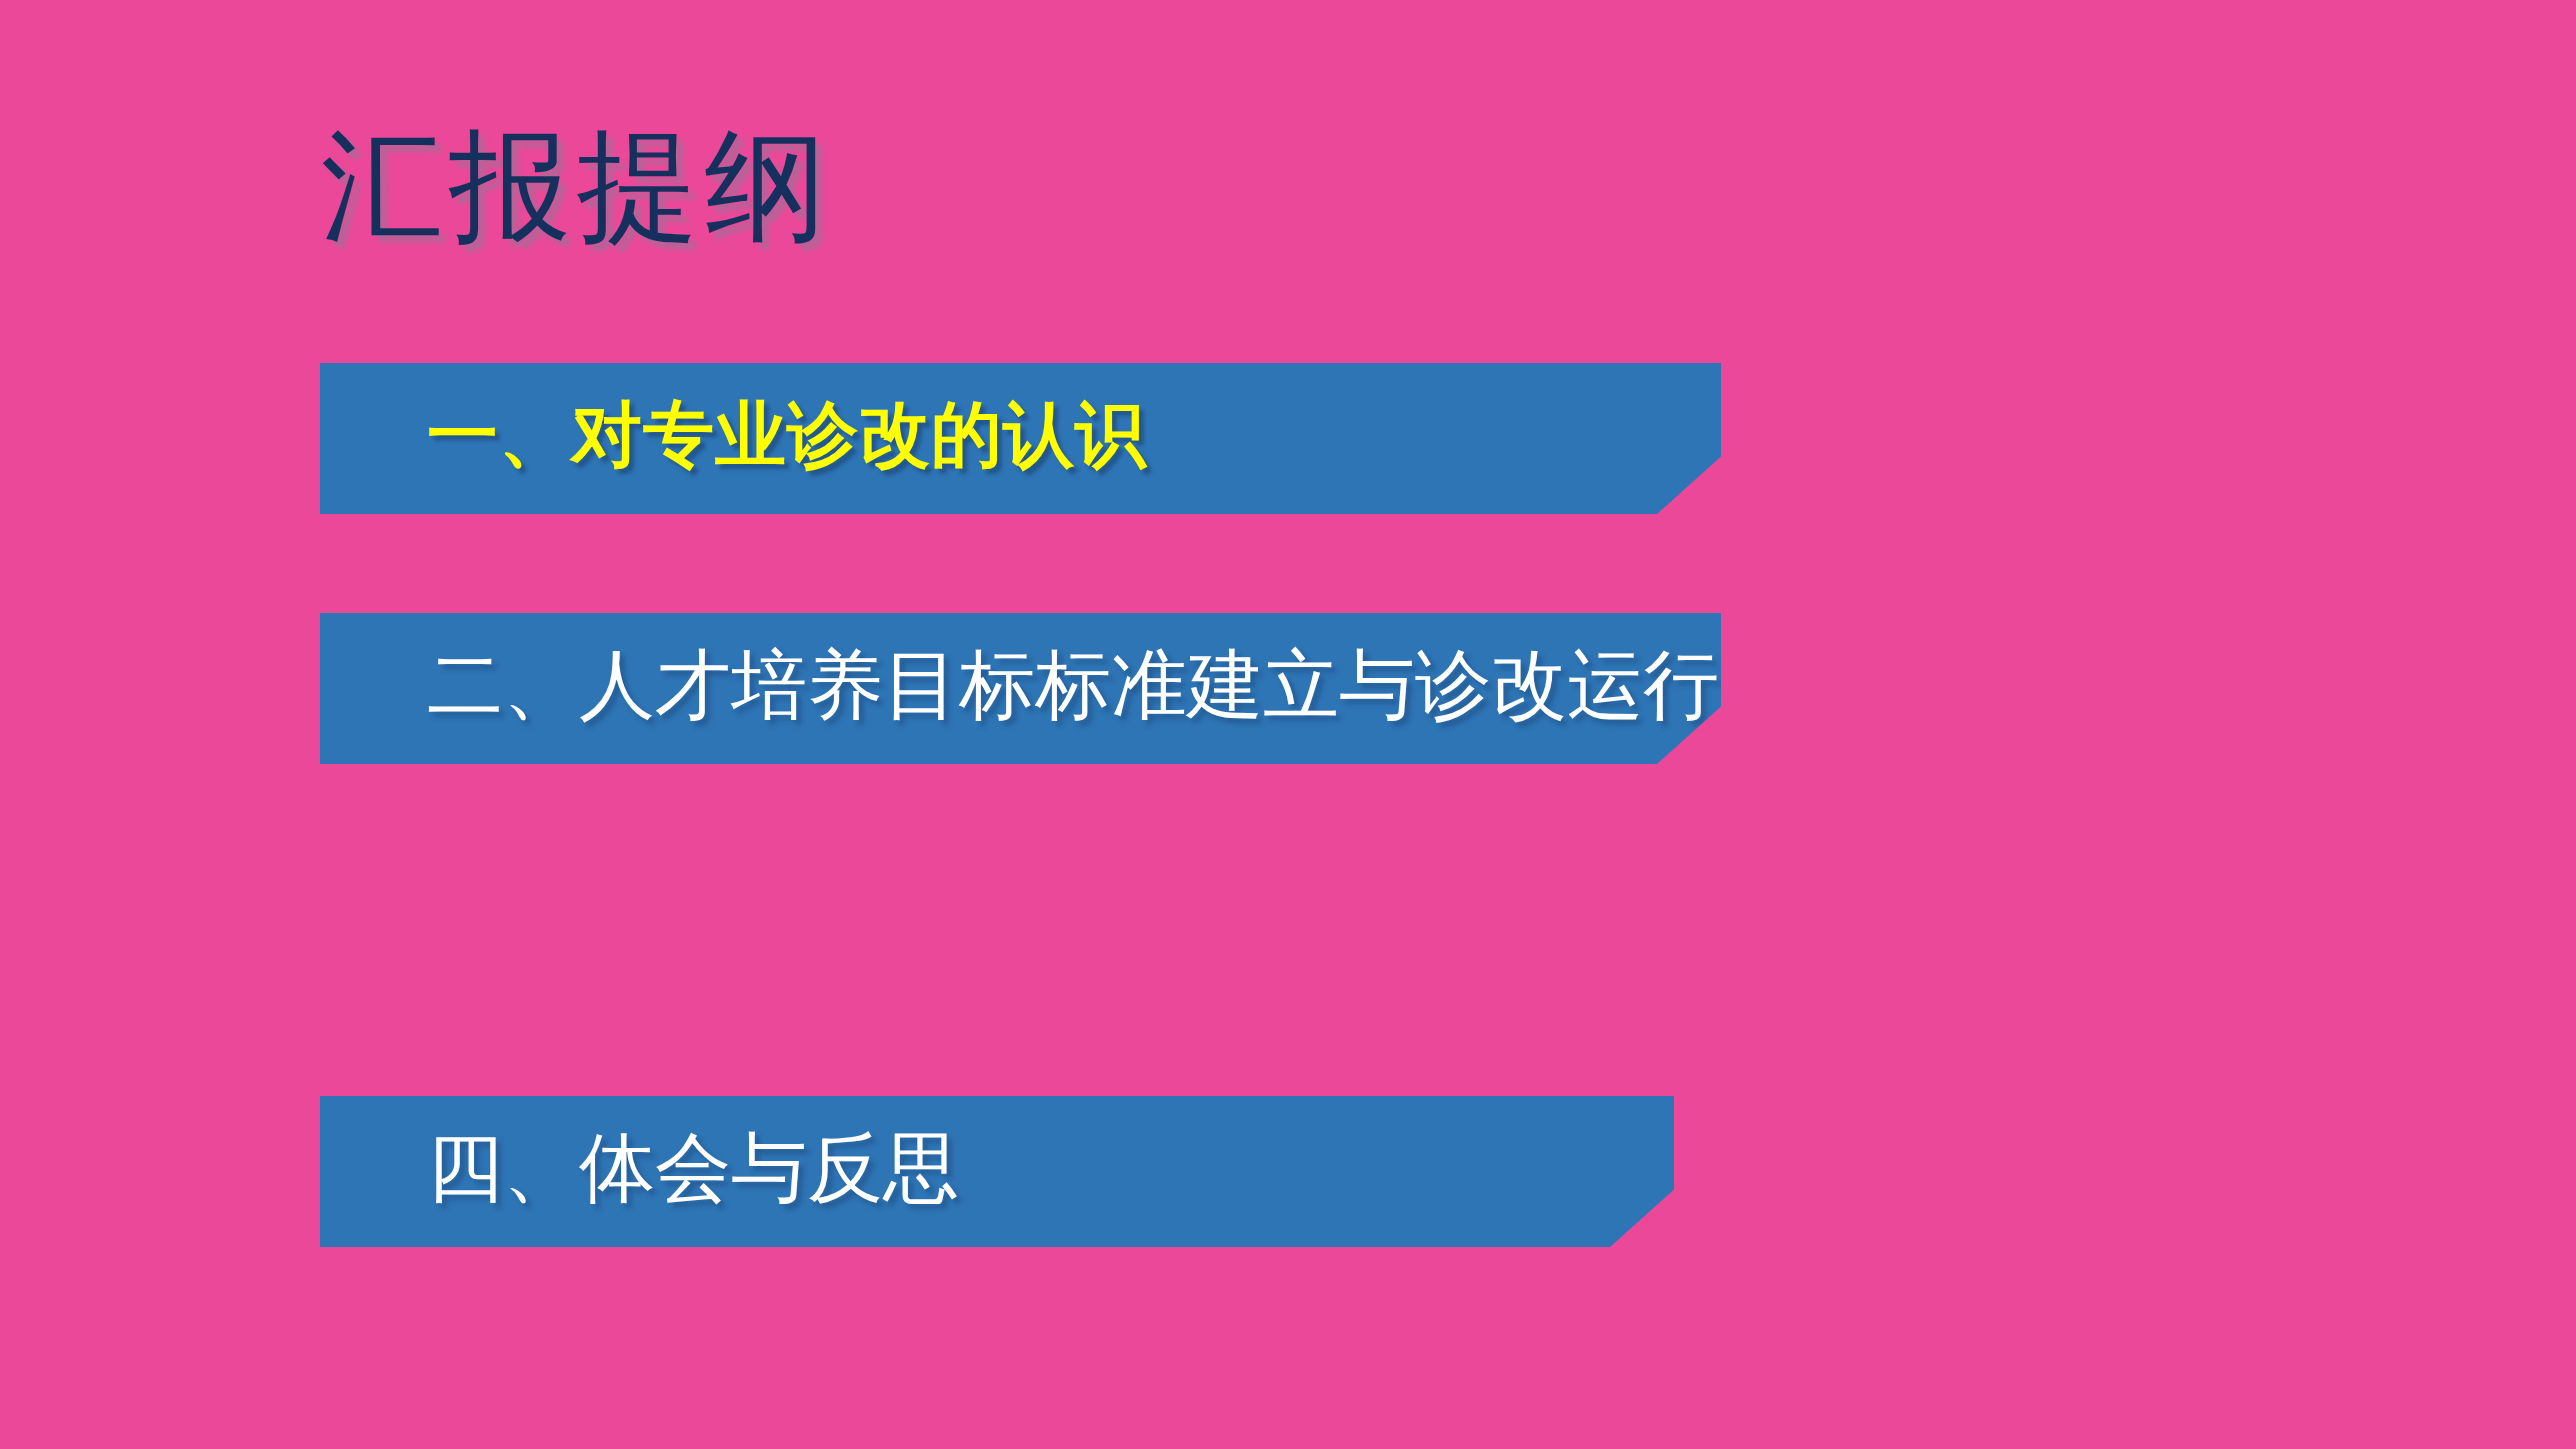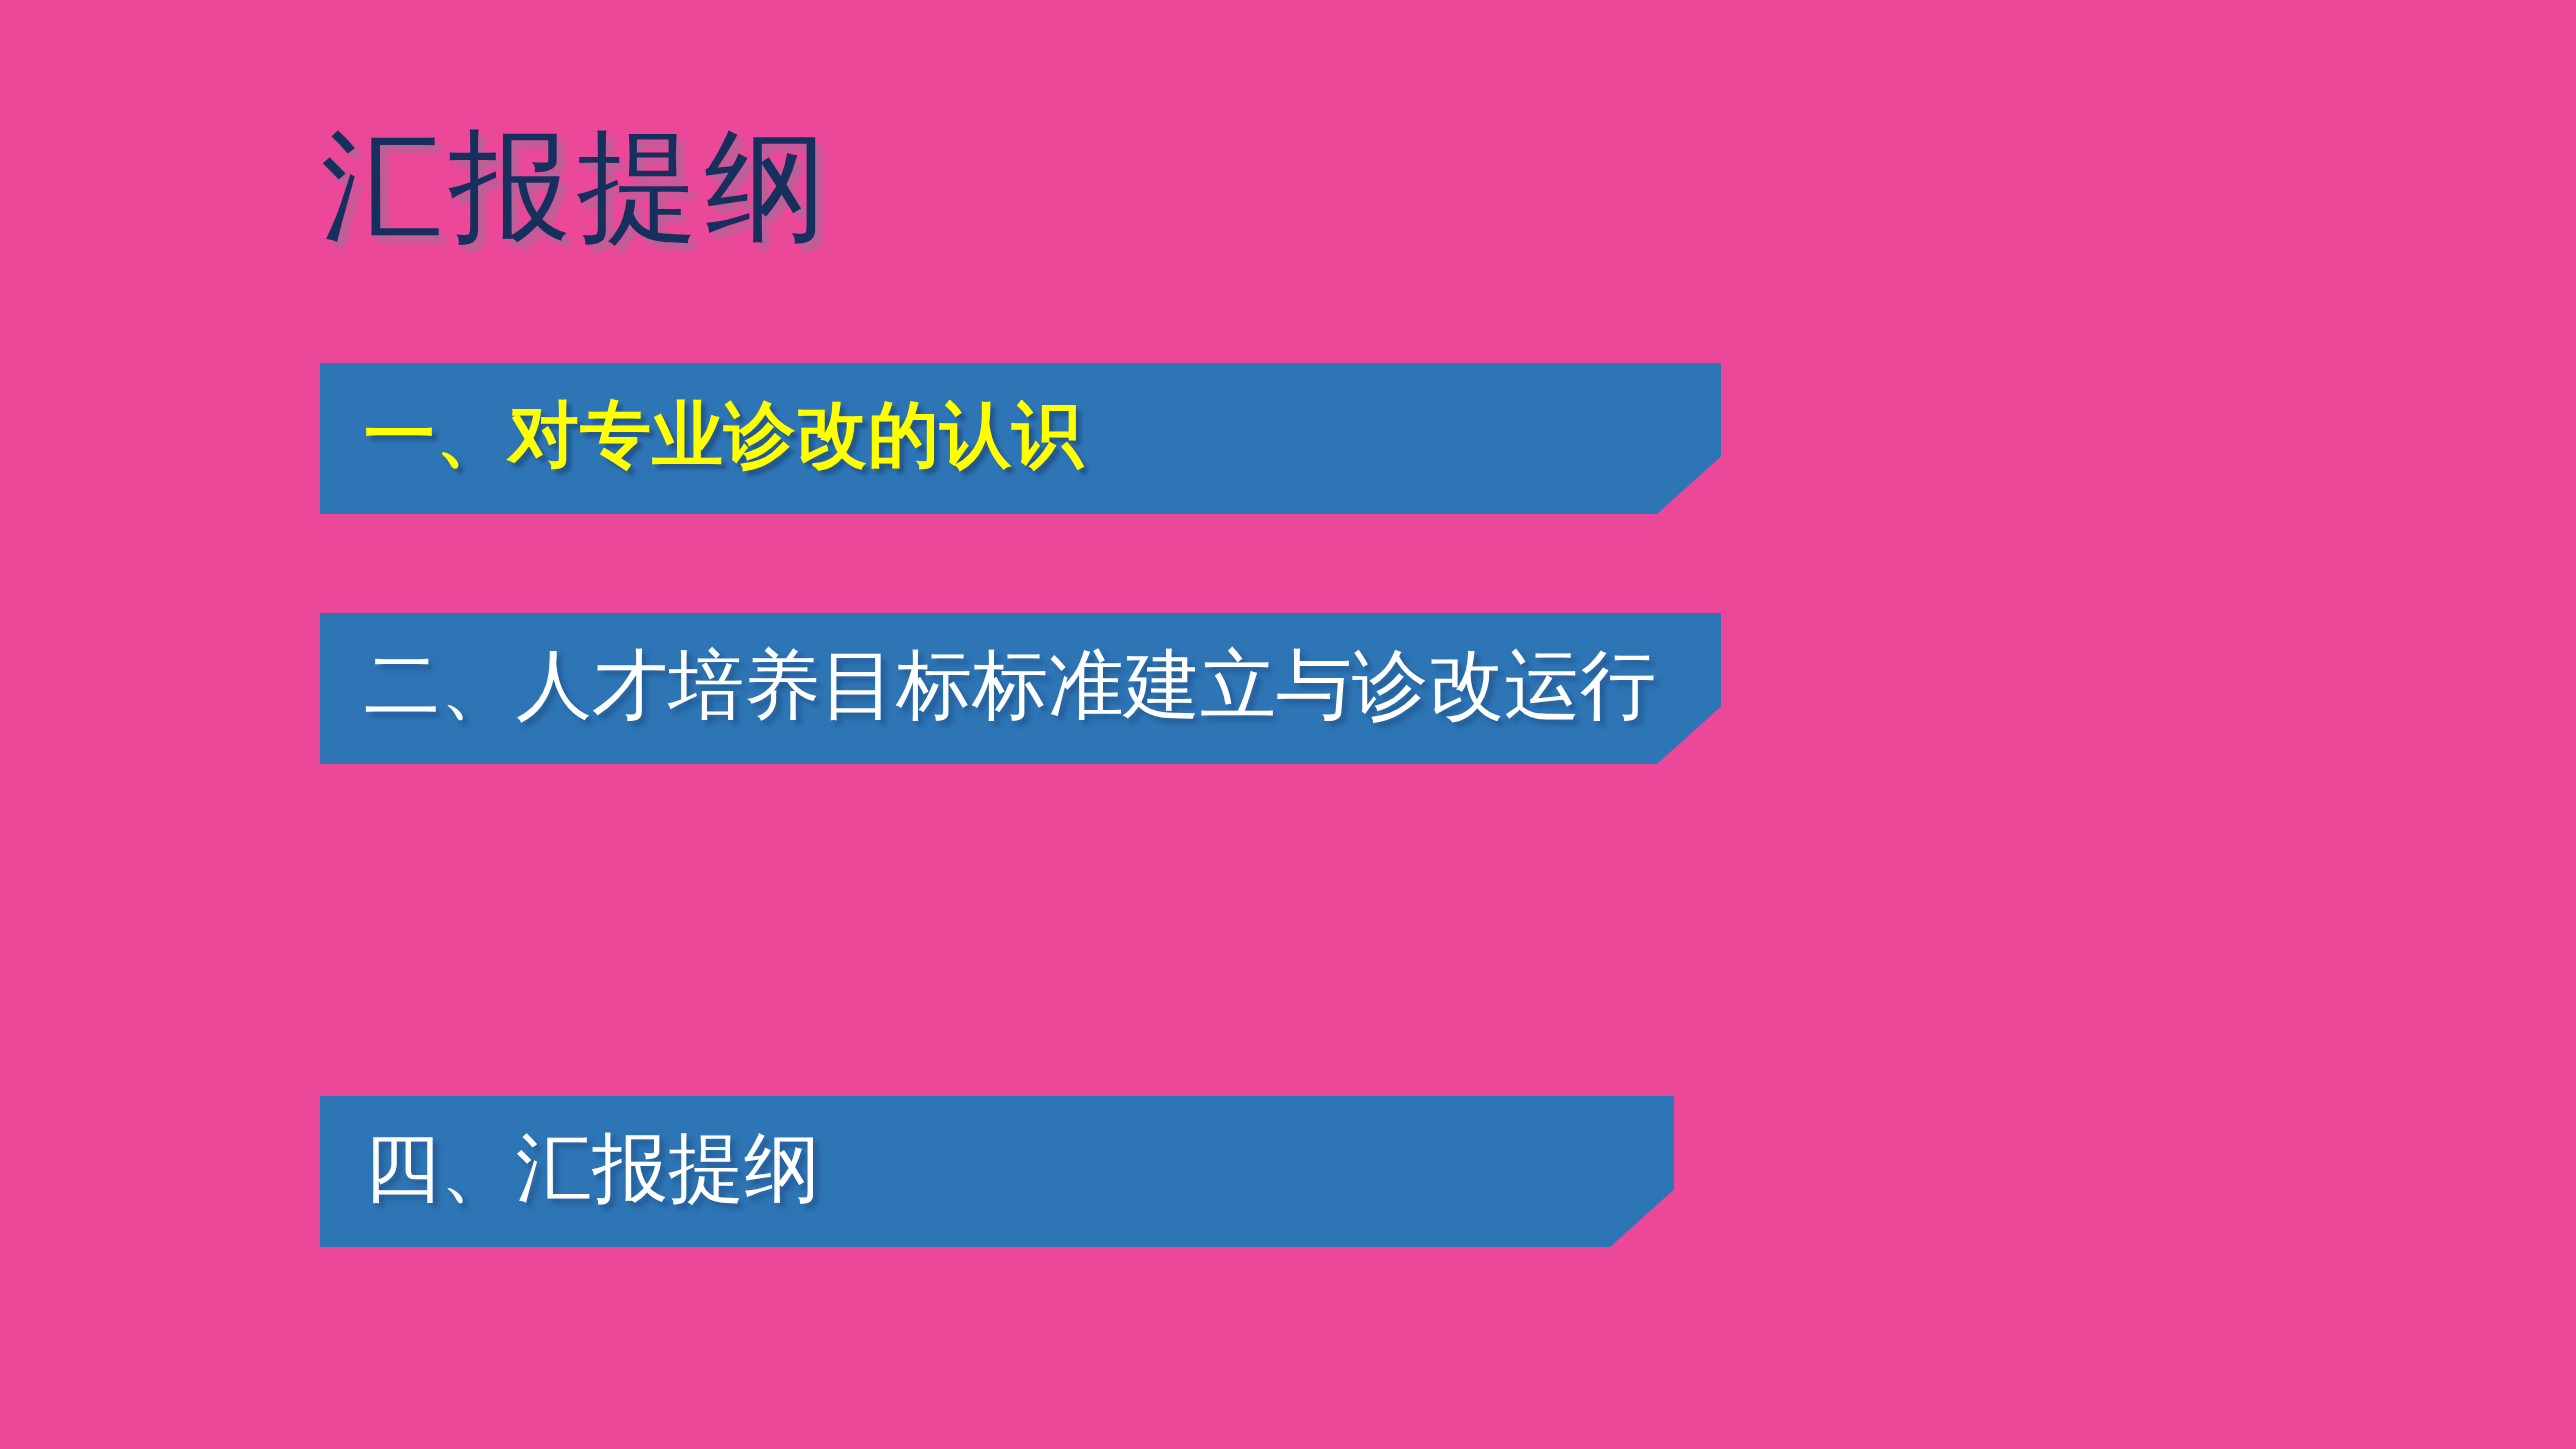--- a/index.html
+++ b/index.html
@@ -67,25 +67,26 @@
     );
   }
 
   .banner-1 { top: 363px;  width: 1401px; }
   .banner-2 { top: 613px;  width: 1401px; }
   .banner-3 { top: 864px;  width: 1401px; }
   .banner-4 { top: 1096px; width: 1354px; }
 
   .banner-label {
     display: block;
-    padding-left: 44px;
+    padding-left: 72px;
     white-space: nowrap;
     line-height: 1;
     position: relative;
     top: -3.9px;
+    margin-left: 35px;
   }
 
   .banner-1 .banner-label {
     color: #FFFF00;
     font-size: 71px;
     font-weight: 700;
     letter-spacing: 1px;
     text-shadow: 4.8px 4.8px 3.9px rgba(20,50,90,0.45);
   }
 
@@ -117,18 +118,18 @@
     <div class="banner banner-1 chamfer">
       <span class="banner-label">一、对专业诊改的认识</span>
     </div>
 
     <div class="banner banner-2 chamfer">
       <span class="banner-label">二、人才培养目标标准建立与诊改运行</span>
     </div>
 
 
     <div class="banner banner-4 chamfer">
-      <span class="banner-label">四、汇报提纲</span>
+      <span class="banner-label">四、体会与反思</span>
     </div>
 
   </div>
 </div>
 
 
 </body></html>

